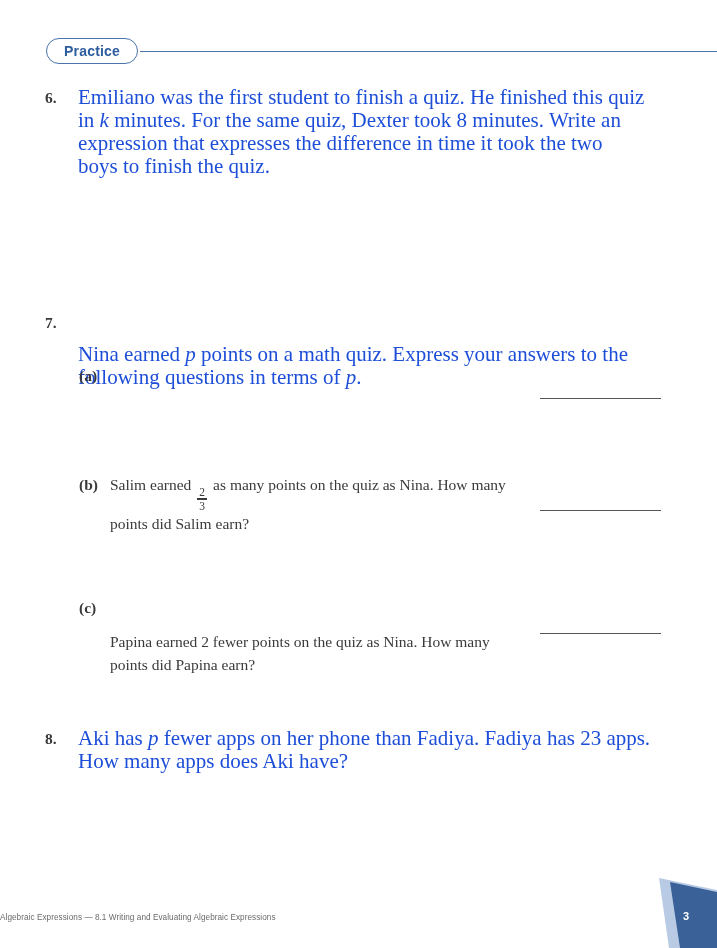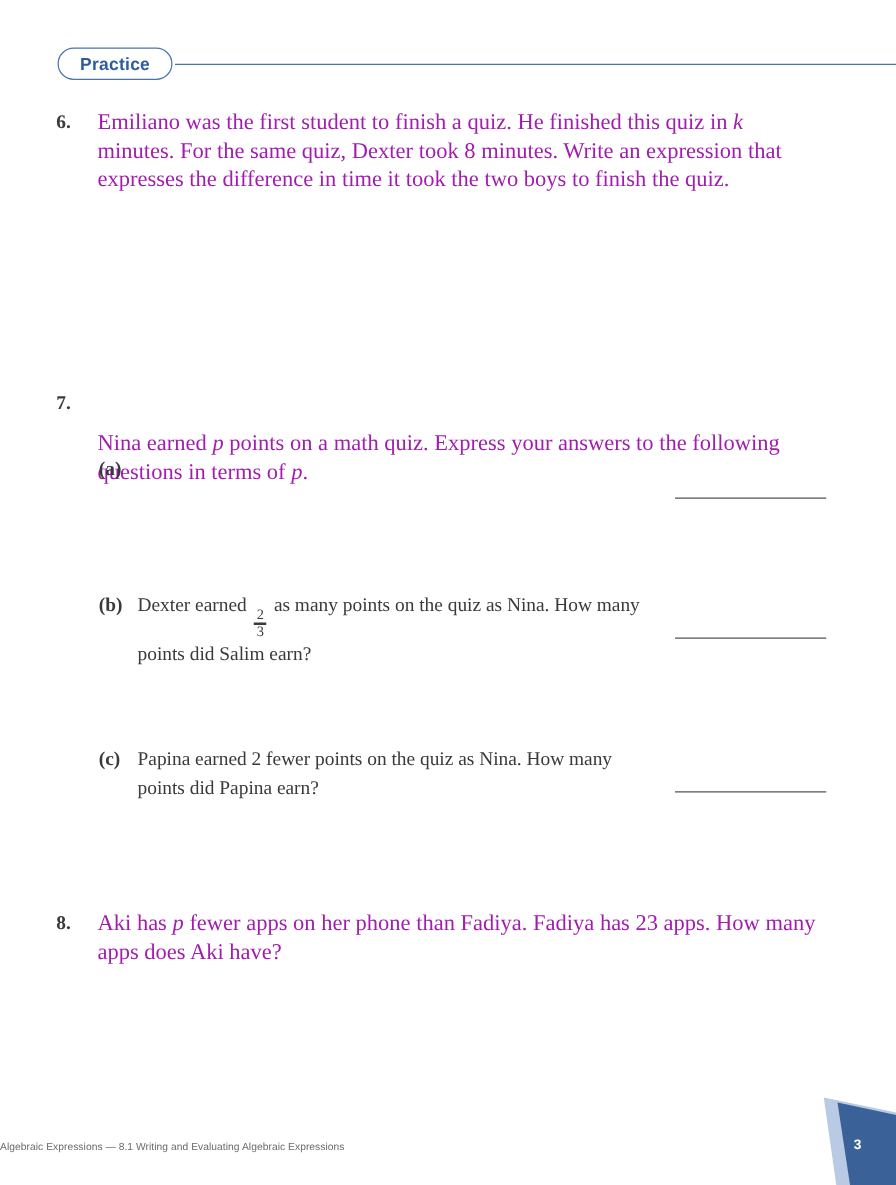--- a/index.html
+++ b/index.html
@@ -66,23 +66,23 @@
   .q-number {
     font-family: "Liberation Serif", serif;
     font-weight: bold;
     font-size: 15.5px;
     color: #3a3a3c;
     width: 33px;
     flex: 0 0 33px;
     line-height: 23px;
   }
   .q-body {
-    font-size: 18px;
-    line-height: 23px;
-    color: #a21caf;
+    font-size: 21px;
+    line-height: 23px;
+    color: #1d4ed8;
     font-family: Liberation Serif, serif;
   }
   .var {
     font-style: italic;
   }
 
   
   .subpart {
     position: absolute;
     display: flex;
@@ -191,31 +191,31 @@
   <span class="q-body" style="width:552px;margin-top:32px;"><span>Nina earned </span><span class="var">p</span><span> points on a math quiz. Express your answers to the following questions in terms of </span><span class="var">p</span><span>.</span></span>
 </div>
 
 <div class="subpart" style="left:79px; top:364px; width:460px;">
   <span class="sub-label">(a)</span>
 </div>
 <div class="answer-line" style="top:398px;"></div>
 
 <div class="subpart" style="left:79px; top:473px; width:460px;">
   <span class="sub-label">(b)</span>
-  <span class="sub-body" style="width:412px;"><span>Dexter earned </span><span class="frac">
+  <span class="sub-body" style="width:412px;"><span>Salim earned </span><span class="frac">
         <span class="frac-num">2</span>
         <span class="frac-bar"></span>
         <span class="frac-den">3</span>
       </span><span> as many points on the quiz as Nina. How many points did Salim earn?</span></span>
 </div>
 <div class="answer-line" style="top:510px;"></div>
 
 <div class="subpart" style="left:79px; top:596px; width:460px;">
   <span class="sub-label">(c)</span>
-  <span class="sub-body" style="width:412px;">Papina earned 2 fewer points on the quiz as Nina. How many points did Papina earn?</span>
+  <span class="sub-body" style="width:412px;margin-top:34px;">Papina earned 2 fewer points on the quiz as Nina. How many points did Papina earn?</span>
 </div>
 <div class="answer-line" style="top:633px;"></div>
 
 <div class="question" style="left:45px; top:727px; width:610px;">
   <span class="q-number">8.</span>
   <span class="q-body" style="width:577px;"><span>Aki has </span><span class="var">p</span><span> fewer apps on her phone than Fadiya. Fadiya has 23 apps. How many apps does Aki have?</span></span>
 </div>
 
 <div class="footer-text">Algebraic Expressions — 8.1  Writing and Evaluating Algebraic Expressions</div>
 

